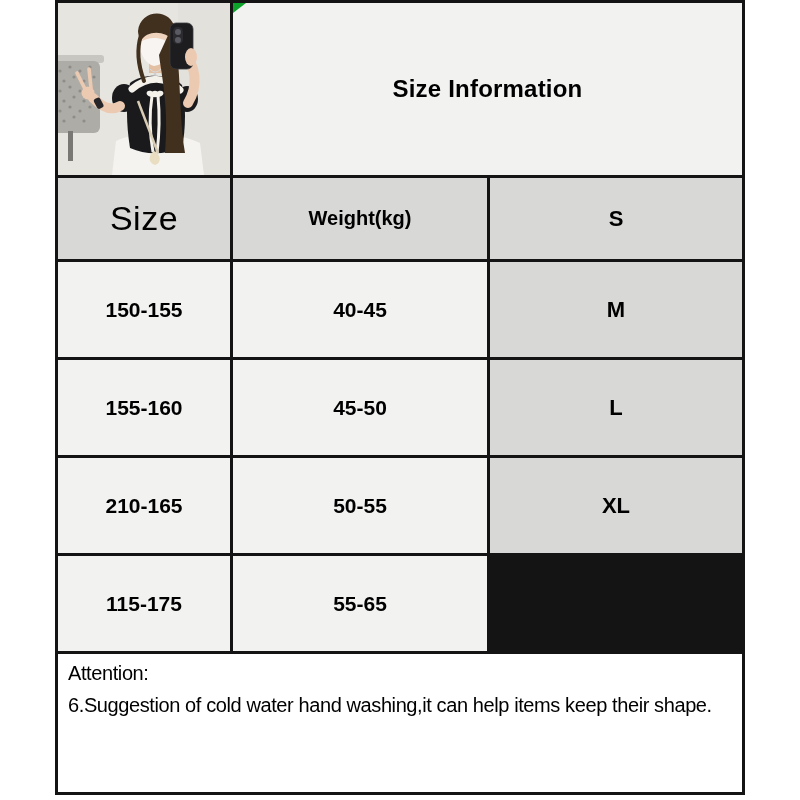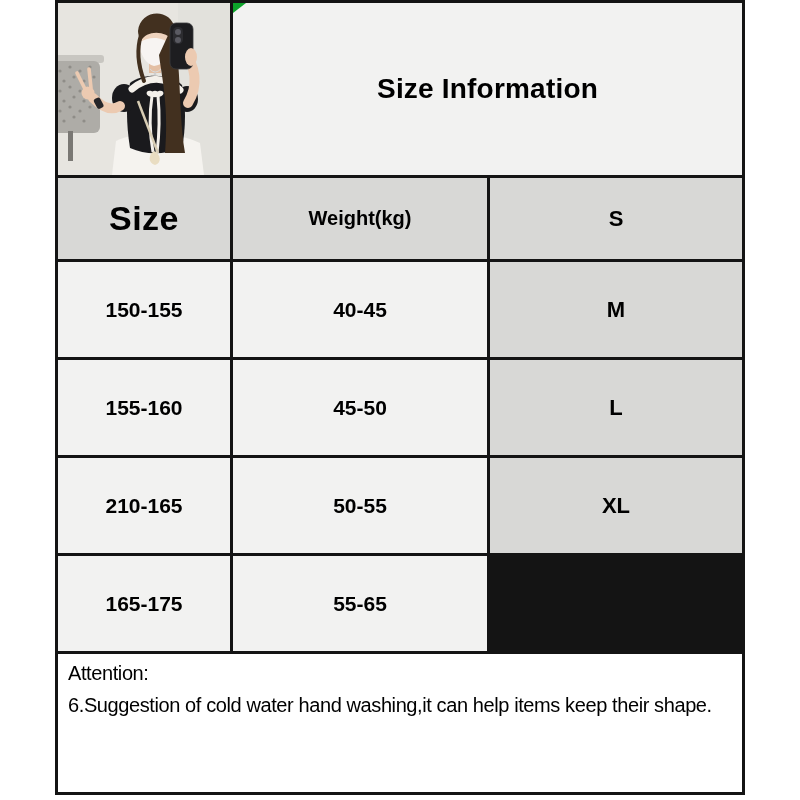--- a/index.html
+++ b/index.html
@@ -14,27 +14,27 @@
     grid-template-columns:172px 254px 1fr;
     grid-template-rows:172px 81px 95px 95px 95px 95px 1fr;
     gap:3px;padding:3px;
   }
   .cell{display:flex;align-items:center;justify-content:center;overflow:hidden;}
   .bg-light{background:#f2f2f1;}
   .bg-gray{background:#d8d8d6;}
   .photo-cell{grid-column:1;grid-row:1;background:#e7e5e0;position:relative;}
   .photo-cell svg{display:block;width:100%;height:100%;}
   .title-cell{grid-column:2 / 4;grid-row:1;position:relative;}
-  .page-title{font-size:28px;font-weight:700;letter-spacing:0.2px;}
+  .page-title{font-size:24px;font-weight:700;letter-spacing:0.2px;}
   .corner-mark{
     position:absolute;top:0;left:0;width:0;height:0;
     border-top:10px solid #0da32a;border-right:13px solid transparent;
   }
   .col-head{font-size:20px;font-weight:700;}
-  .size-head{font-size:34px;font-weight:700;letter-spacing:0.5px;text-align:center;}
+  .size-head{font-size:34px;font-weight:400;letter-spacing:0.5px;text-align:center;}
   .row-label{font-size:22px;font-weight:700;}
   .val{font-size:21px;font-weight:700;}
   .attention-cell{
     grid-column:1 / 4;grid-row:7;background:#ffffff;
     display:block;padding:4px 12px 0 10px;box-sizing:border-box;
     font-size:20px;line-height:1.58;letter-spacing:-0.4px;color:#000000;
   }
   .attention-cell p{margin:0;}
 </style>
 </head>
@@ -160,21 +160,21 @@
     <span class="val">210-165</span>
   </div>
   <div class="cell bg-light">
     <span class="val">50-55</span>
   </div>
 
   <div class="cell bg-gray">
     <span class="row-label">XL</span>
   </div>
   <div class="cell bg-light">
-    <span class="val">165-175</span>
+    <span class="val">115-175</span>
   </div>
   <div class="cell bg-light">
     <span class="val">55-65</span>
   </div>
 
   <div class="attention-cell">
     <p>Attention:</p>
     <p>6.Suggestion of cold water hand washing,it can help items keep their shape.</p>
   </div>
 

